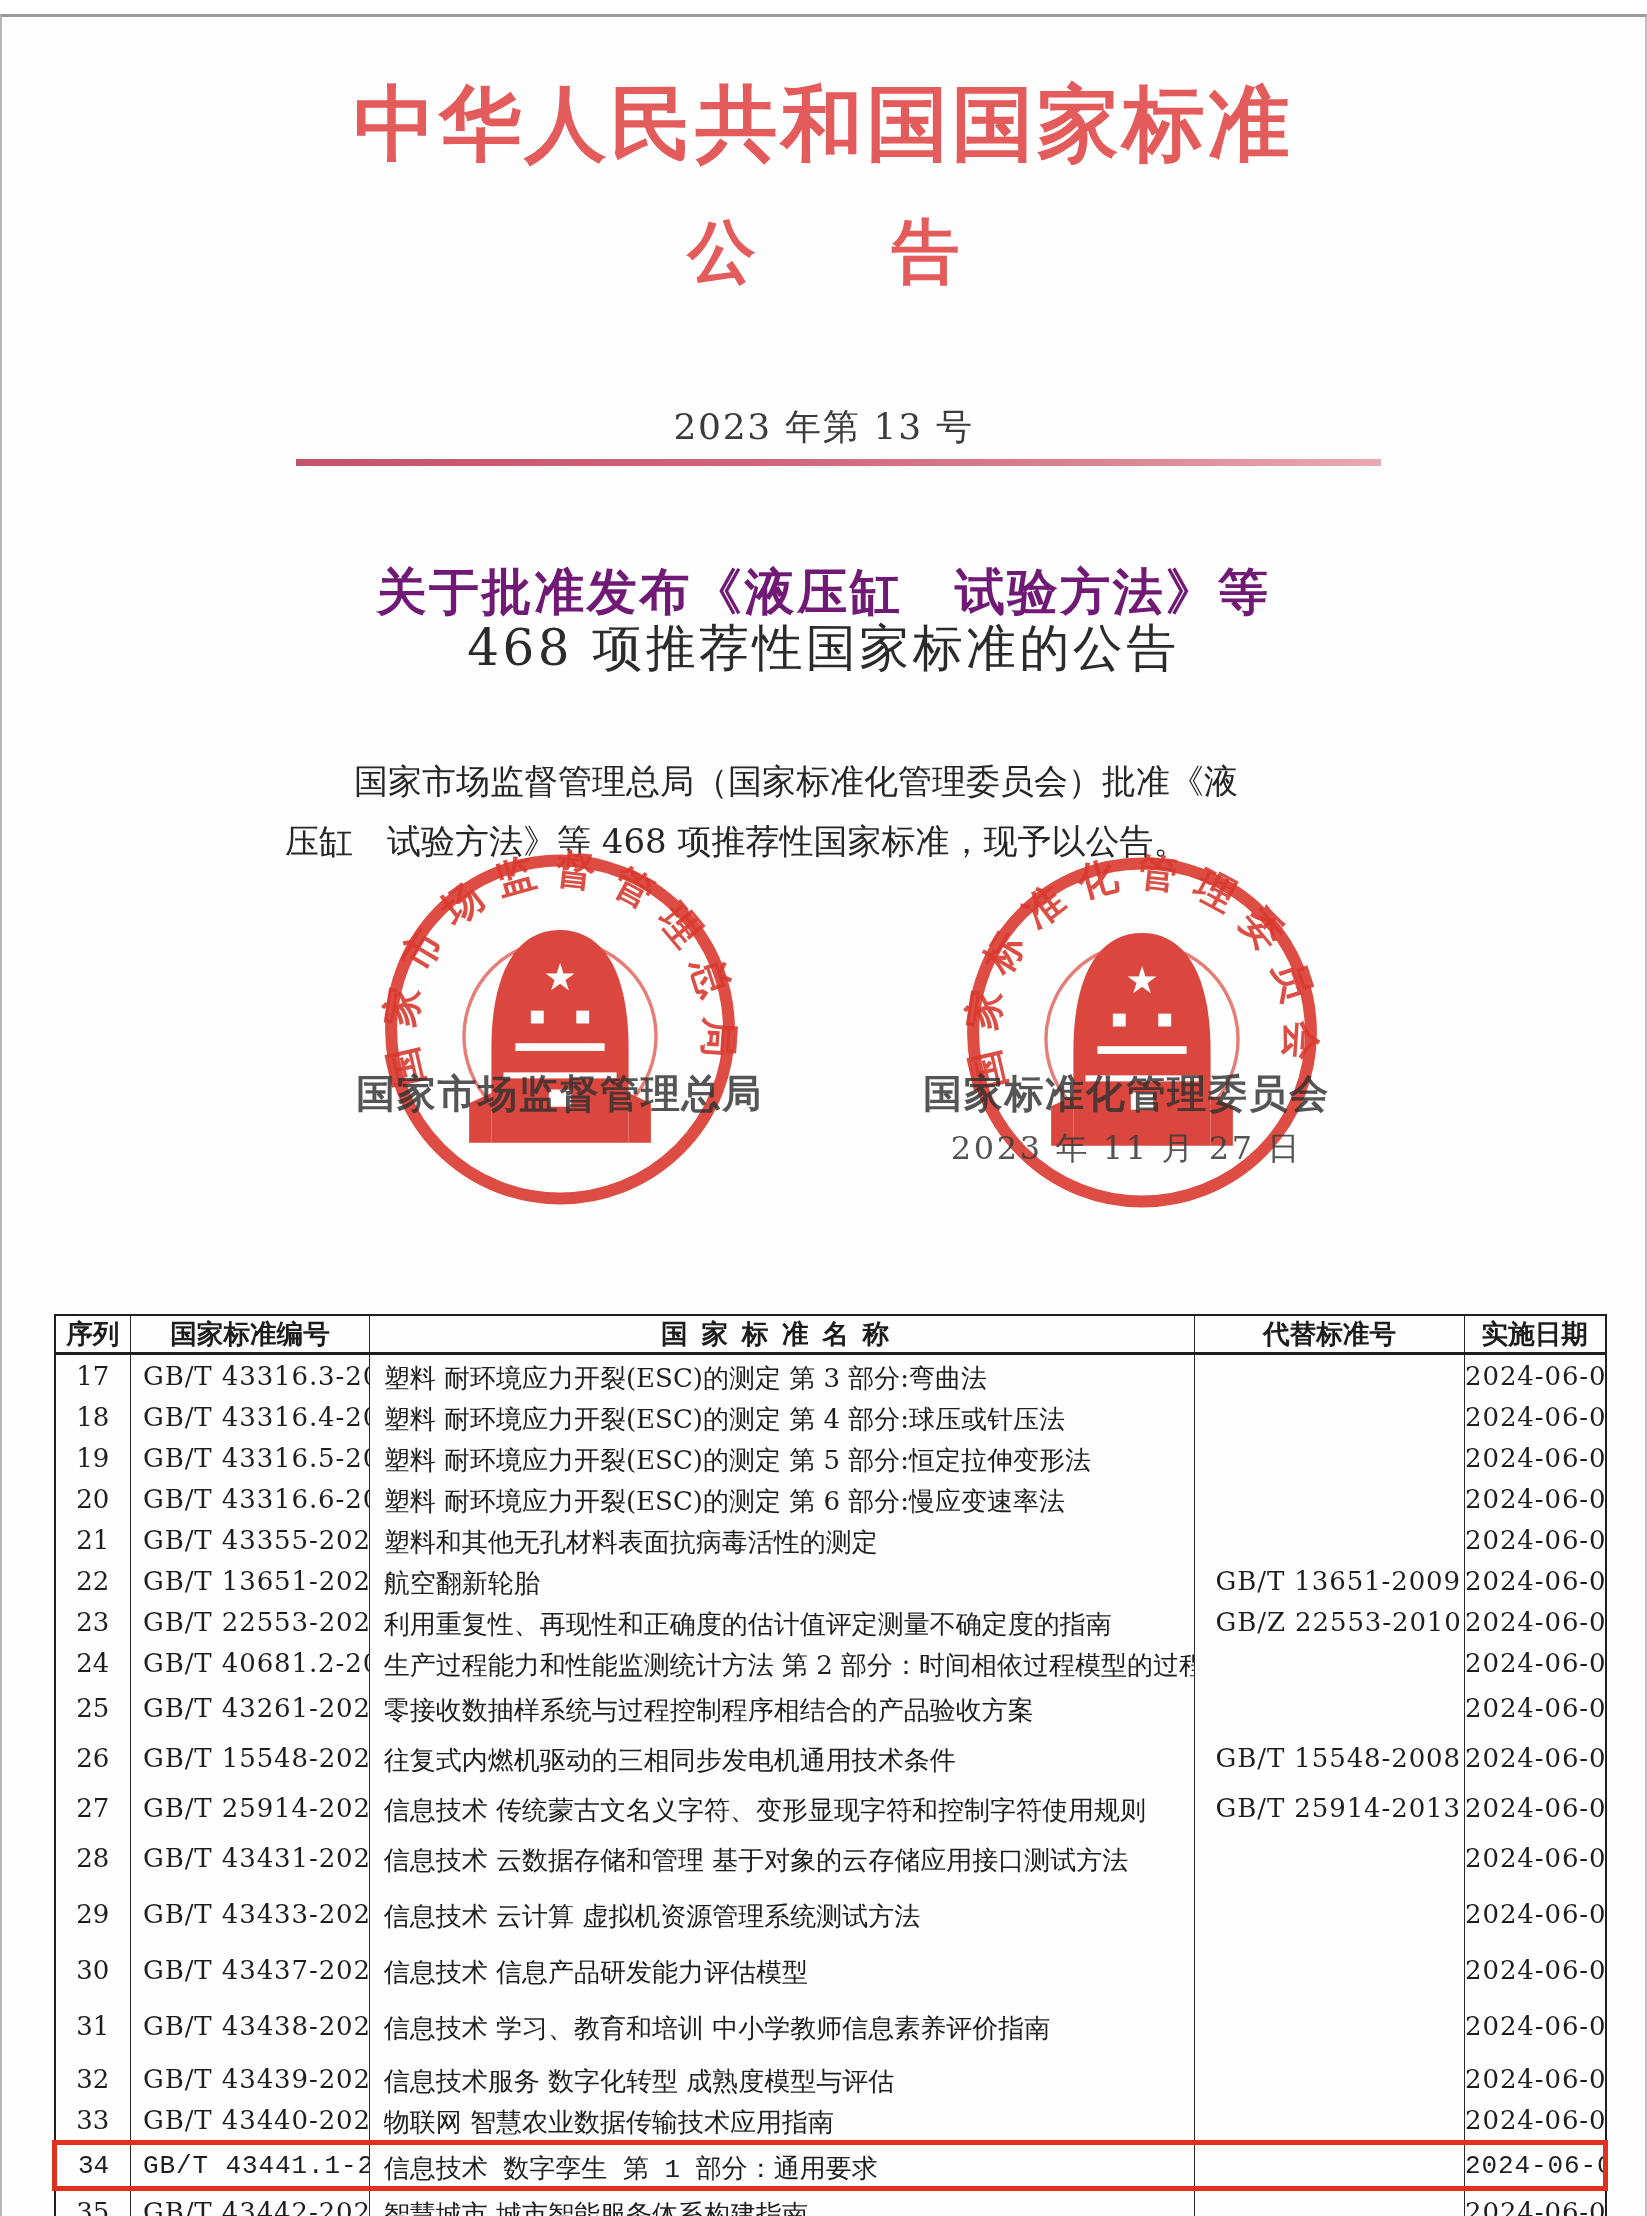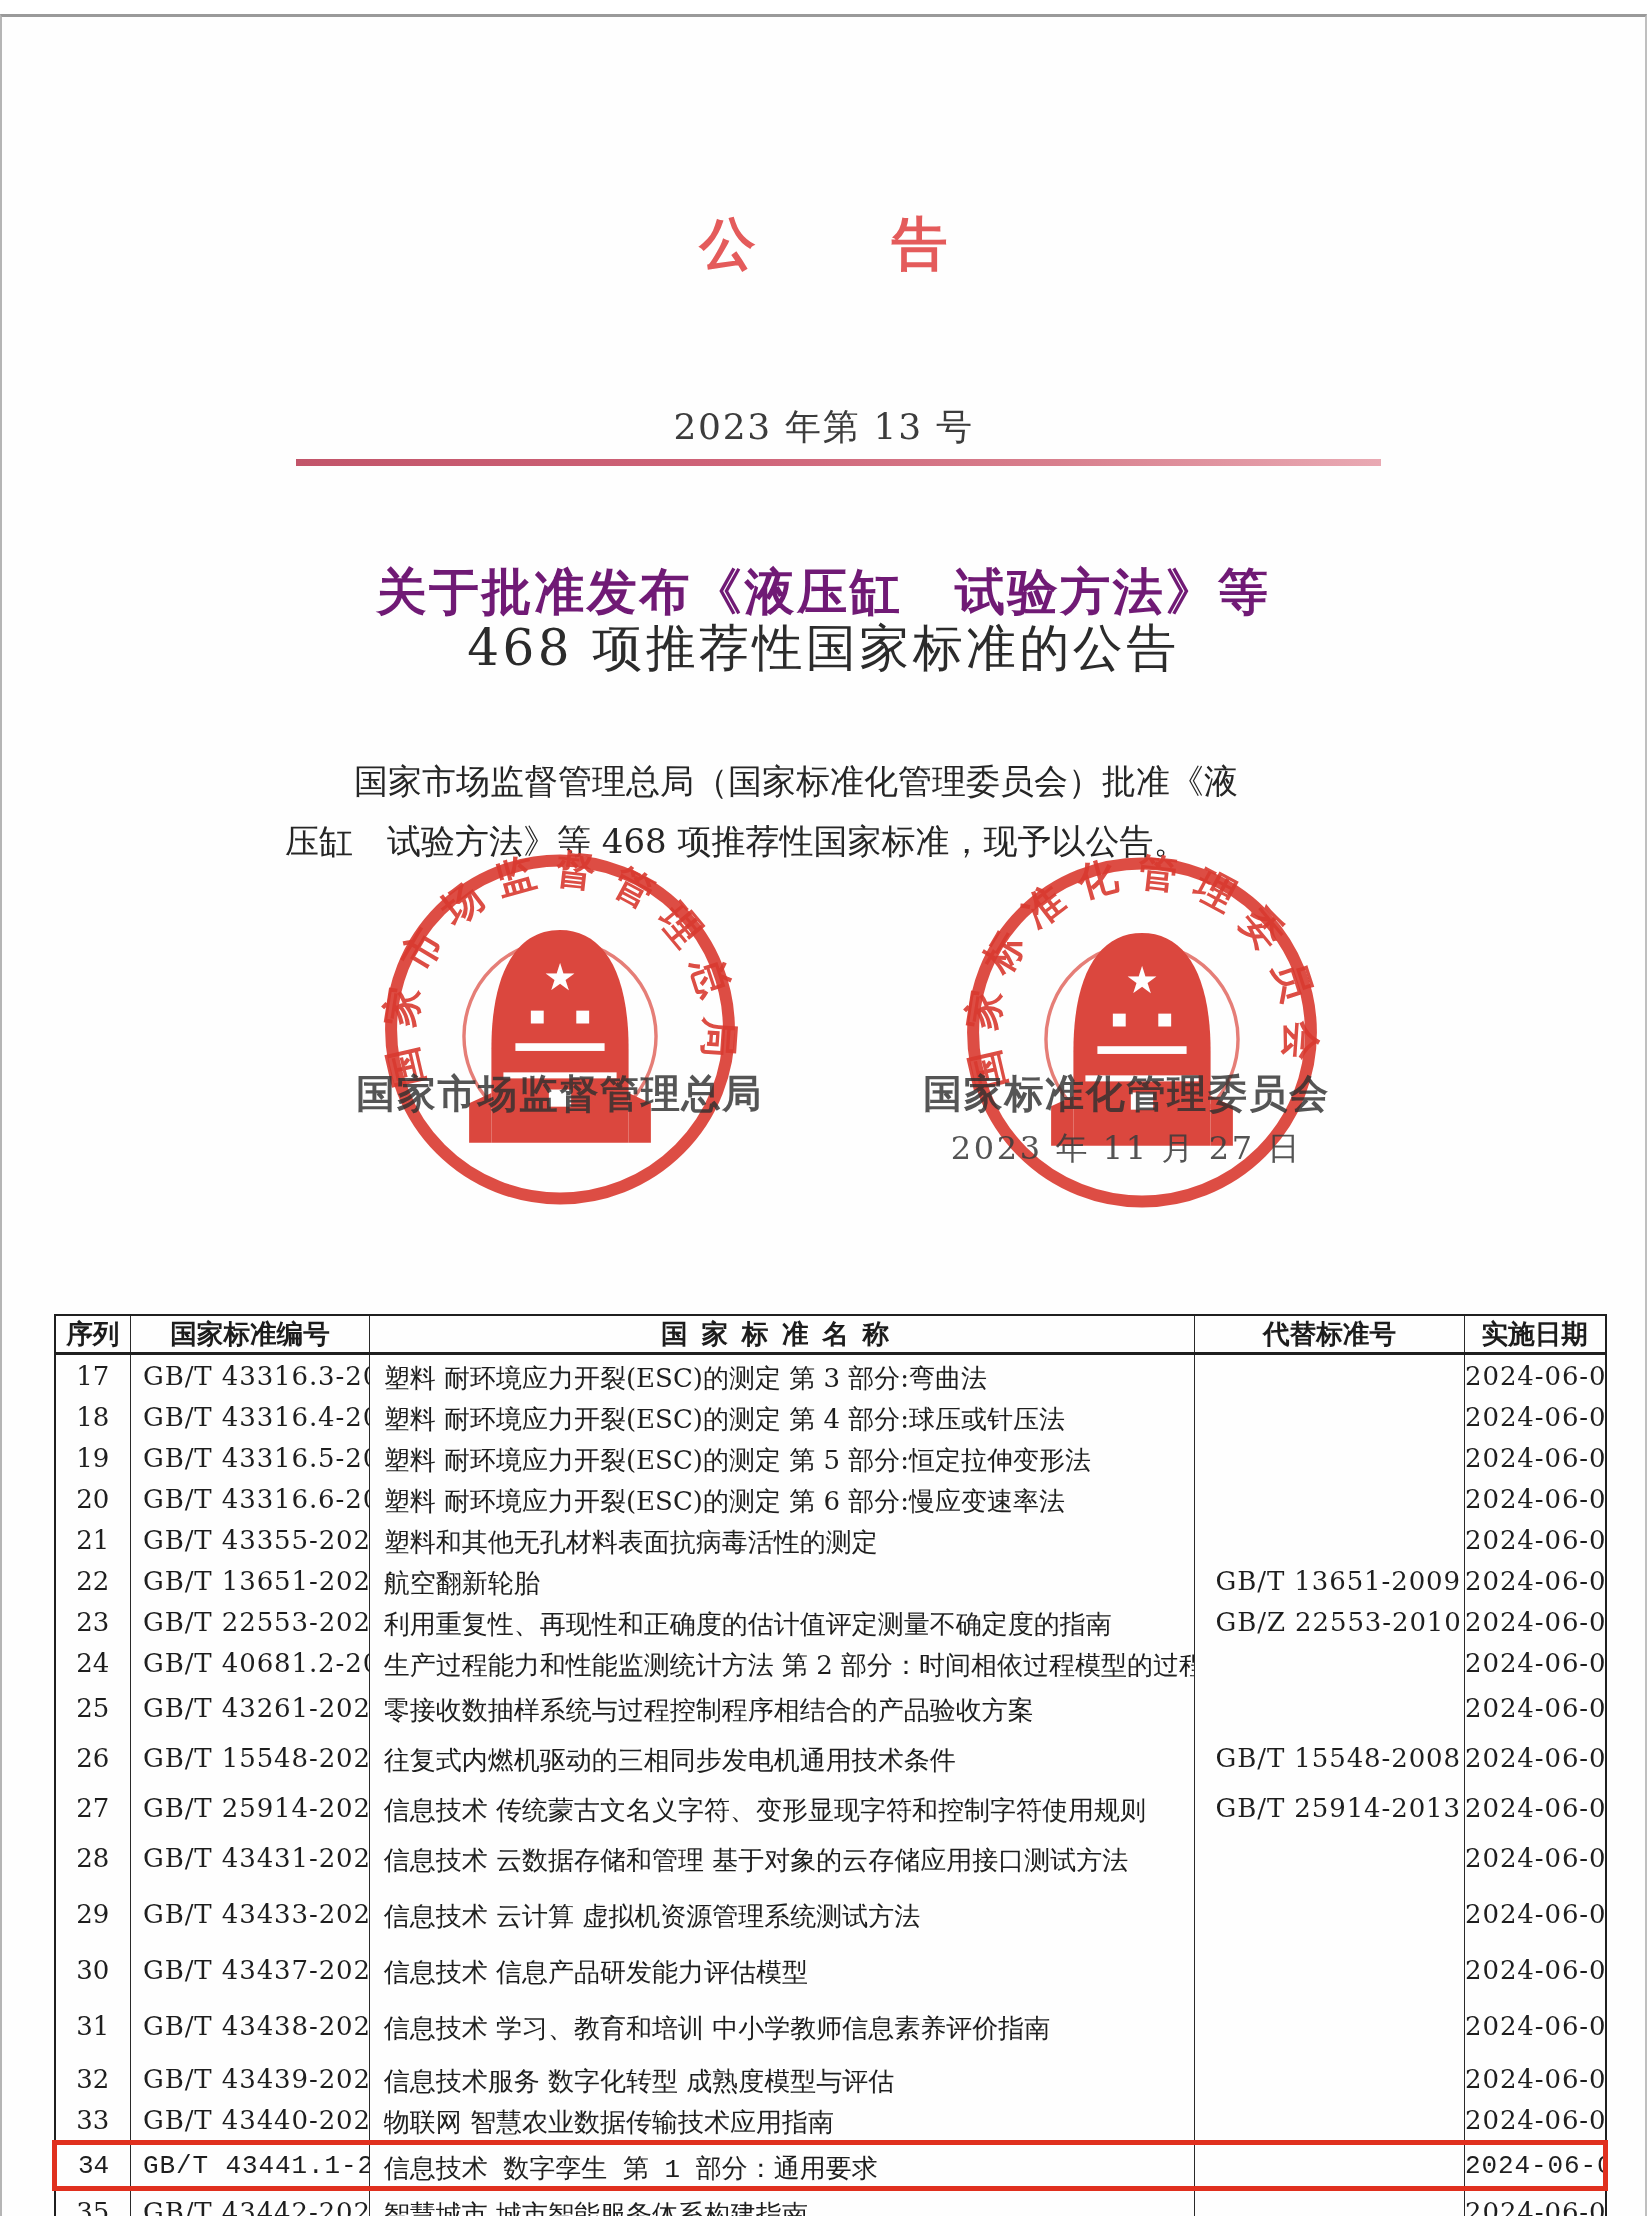--- a/index.html
+++ b/index.html
@@ -20,21 +20,21 @@
   .abs { position:absolute; }
   .row-center { width:100%; display:flex; justify-content:center; text-align:center; }
 
   
   .masthead-title {
     top:53px; font-size:82px; font-weight:bold; color:#e45b5b;
     letter-spacing:3.4px; white-space:nowrap;
   }
   .masthead-subtitle-wrap { top:190px; }
   .masthead-subtitle {
-    font-size:56px; font-weight:bold; color:#e45b5b;
+    font-size:68px; font-weight:bold; color:#e45b5b;
     letter-spacing:136px; padding-left:136px; white-space:nowrap;
   }
   .issue-number { top:386px; font-size:36px; color:#3c3c3c; letter-spacing:1.7px; }
   .red-divider {
     top:442px; left:294px; width:1085px; height:7.7px;
     background:linear-gradient(90deg,#c2556a 0%,#cf6378 40%,#d87f8d 70%,#e9a9b3 100%);
   }
 
   
   .notice-line1 { top:542px; font-size:50px; font-weight:bold; color:#701a75; letter-spacing:2.6px; white-space:nowrap; }
@@ -86,20 +86,21 @@
   tr.highlight td:first-child { border-left:5.1px solid #e0301e; }
   tr.highlight td:last-child  { border-right:5.1px solid #e0301e; }
 
   .seal-arc-text { font-size:46px; font-weight:bold; letter-spacing:5px; }
 </style>
 </head>
 <body>
 
 <div class="page">
 
+  <div class="abs row-center masthead-title">中华人民共和国国家标准</div>
   <div class="abs row-center masthead-subtitle-wrap">
     <span class="masthead-subtitle">公告</span>
   </div>
   <div class="abs row-center issue-number">2023 年第 13 号</div>
   <div class="abs red-divider"></div>
 
   <div class="abs row-center notice-line1">关于批准发布《液压缸　试验方法》等</div>
   <div class="abs row-center notice-line2">468 项推荐性国家标准的公告</div>
 
   <div class="abs body-para">

